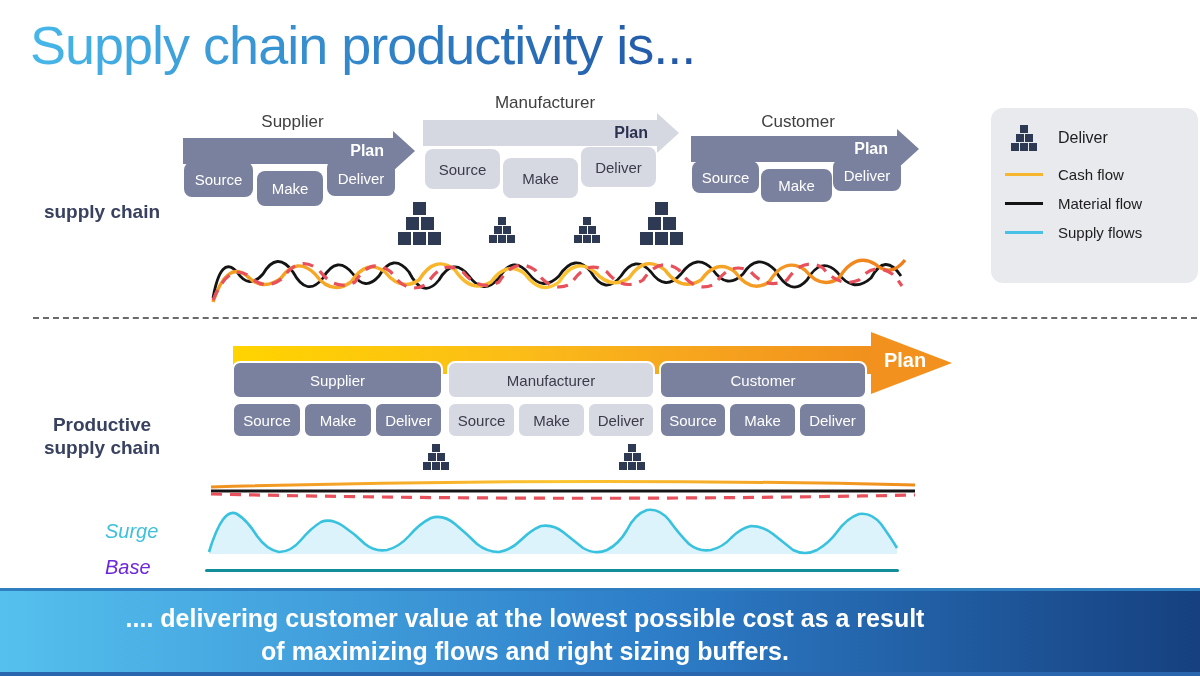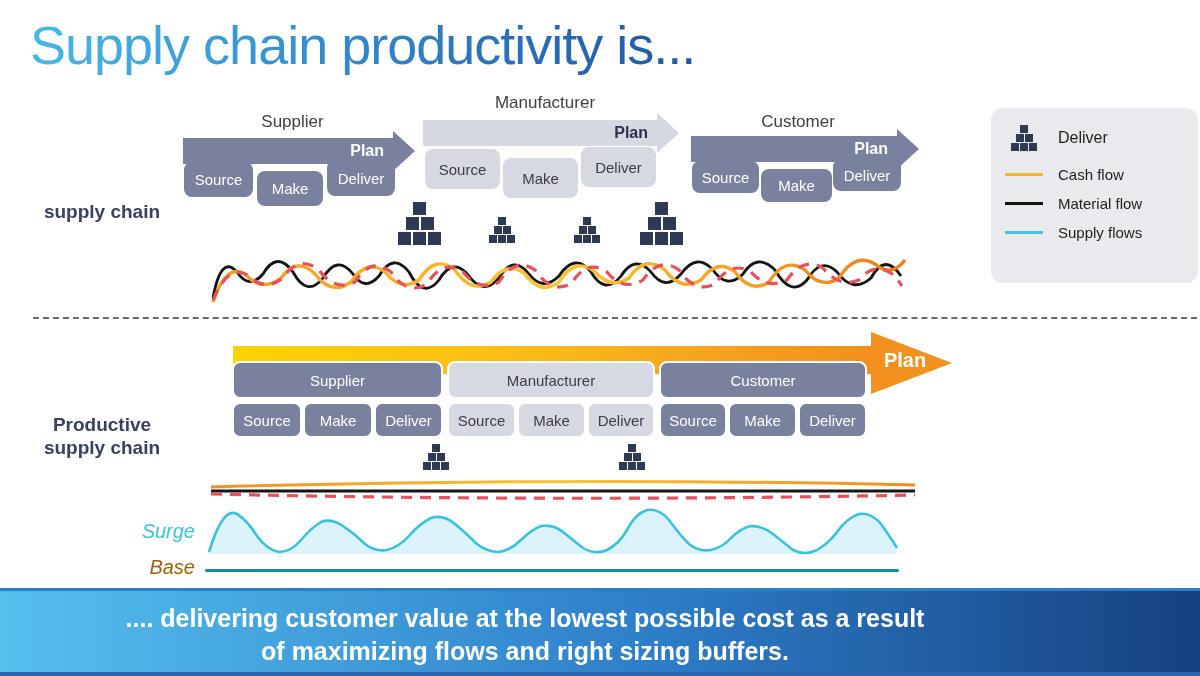--- a/index.html
+++ b/index.html
@@ -56,24 +56,24 @@
   .grad-bar { position:absolute; left:233px; top:346px; width:642px; height:28px;
     background:linear-gradient(90deg,#ffd400 0%,#fbbc18 45%,#f6a21e 75%,#f1901d 100%);
     z-index:1; }
   .plan-head { position:absolute; left:871px; top:332px; width:0; height:0; z-index:1;
     border-style:solid; border-width:31px 0 31px 81px;
     border-color:transparent transparent transparent #f2911e; }
   .plan-big { position:absolute; left:874px; top:349px; width:62px; text-align:center;
     color:#fff; font-size:20px; font-weight:bold; z-index:3; }
   .z2 { z-index:2; }
 
-  .flow-label { position:absolute; left:105px; width:90px; text-align:right;
+  .flow-label { position:absolute; left:105px; width:90px; text-align:left;
     font-style:italic; font-size:20px; }
   .surge-color { color:#3ec0dc; }
-  .base-color  { color:#a16207; }
+  .base-color  { color:#6d28d9; }
   .base-line { position:absolute; left:205px; top:569px; width:694px; height:3px;
     background:#128e9a; border-radius:2px; }
 
   .banner { position:absolute; left:0; top:588px; width:1200px; height:88px;
     background:linear-gradient(90deg,#55c0ee 0%,#2d7dc8 55%,#16407f 100%);
     border-top:3px solid #2e7ec0; border-bottom:4px solid #2a66ad; }
   .banner-text { width:1050px; margin-top:11px; text-align:center; color:#ffffff;
     font-size:25px; font-weight:bold; line-height:33px; }
 
   svg { position:absolute; overflow:visible; }

